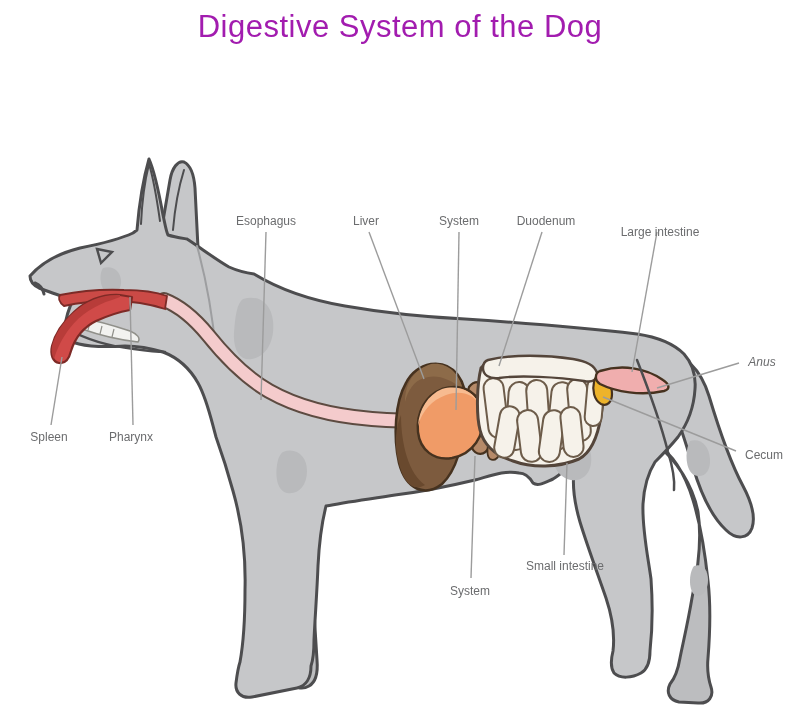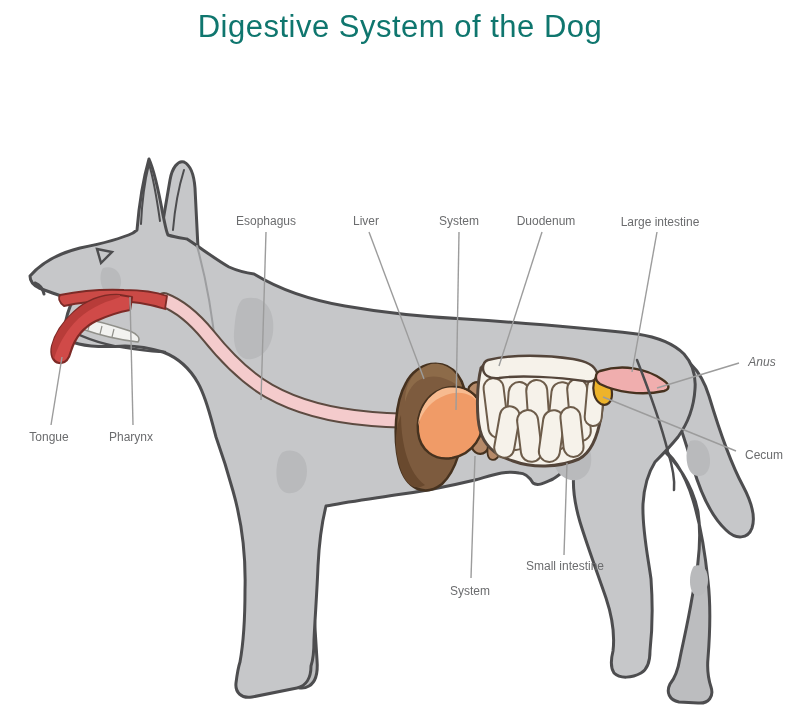--- a/index.html
+++ b/index.html
@@ -2,21 +2,21 @@
 <html style="--c-bg: #ffffff; --c-body: #c6c7c9; --c-body-shade: #bcbdbf; --c-patch: #b9babc; --c-outline: #4d4d4f; --c-label: #6b6c6e; --c-leader: #9c9c9c; --c-tongue: #d04a48; --c-pharynx: #cb4a46; --c-esophagus: #f4cbcc; --c-liver: #7d5b3e; --c-stomach: #f09b67; --c-spleen: #b68a69; --c-intestine: #f6f2ea; --c-cecum: #edb32a; --c-large-intestine: #f0aeae;"><head>
 <meta charset="utf-8">
 <style>
   html,body { margin:0; padding:0; background:#ffffff; }
   #canvas {
     position:relative; width:800px; height:716px; background:var(--c-bg,#fff);
     font-family:"Liberation Sans","DejaVu Sans",sans-serif; overflow:hidden;
   }
   #title {
     position:absolute; left:50%; top:9px; transform:translateX(-50%);
-    font-size:31px; font-weight:300; letter-spacing:0.5px; color:#0f766e;
+    font-size:31px; font-weight:300; letter-spacing:0.5px; color:#a21caf;
     white-space:nowrap;
   }
   #diagram-svg { position:absolute; left:0; top:0; }
   .body-fill   { fill:var(--c-body); stroke:var(--c-outline); stroke-width:3; stroke-linejoin:round; }
   .far-fill    { fill:var(--c-body-shade); stroke:var(--c-outline); stroke-width:3; stroke-linejoin:round; }
   .patch      { fill:var(--c-patch); stroke:none; }
   .outline-ln { fill:none; stroke:var(--c-outline); stroke-width:2.5; stroke-linecap:round; }
   .soft-ln    { fill:none; stroke:#9d9ea0; stroke-width:2; stroke-linecap:round; }
   .organ      { stroke:#46321f; stroke-linejoin:round; }
   .intestine-fill { fill:var(--c-intestine); }
@@ -160,21 +160,21 @@
         <line x1="133" y1="425" x2="130" y2="297" class="leader"></line>
         <line x1="51" y1="425" x2="62" y2="357" class="leader"></line>
       </g>
   </svg>
 
   <div id="labels-layer">
       <div class="diag-label" style="left: 266px; top: 221px;">Esophagus</div>
       <div class="diag-label" style="left: 366px; top: 221px;">Liver</div>
       <div class="diag-label" style="left: 459px; top: 221px;">System</div>
       <div class="diag-label" style="left: 546px; top: 221px;">Duodenum</div>
-      <div class="diag-label" style="left: 660px; top: 222px;">Large intestine</div>
+      <div class="diag-label" style="left: 660px; top: 232px;">Large intestine</div>
       <div class="diag-label" style="left: 762px; top: 362px; font-style: italic;">Anus</div>
       <div class="diag-label" style="left: 764px; top: 455px; text-align: right;">Cecum</div>
       <div class="diag-label" style="left: 565px; top: 566px;">Small intestine</div>
       <div class="diag-label" style="left: 470px; top: 591px;">System</div>
       <div class="diag-label" style="left: 131px; top: 437px;">Pharynx</div>
-      <div class="diag-label" style="left: 49px; top: 437px;">Tongue</div>
+      <div class="diag-label" style="left: 49px; top: 437px;">Spleen</div>
     </div>
 </div>
 
 </body></html>

